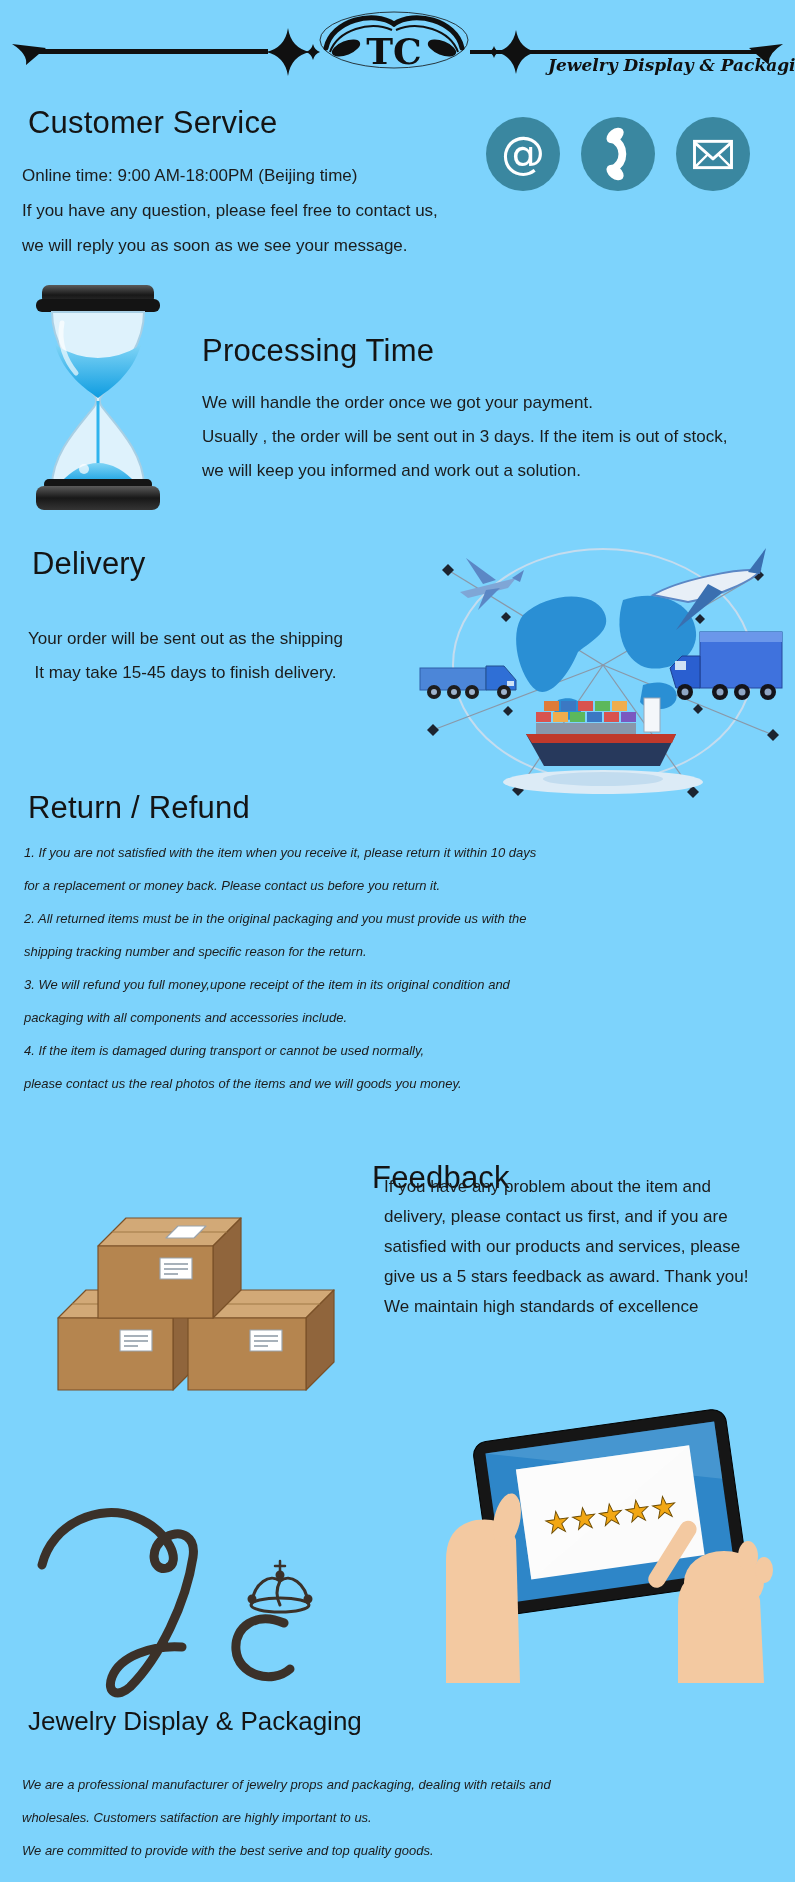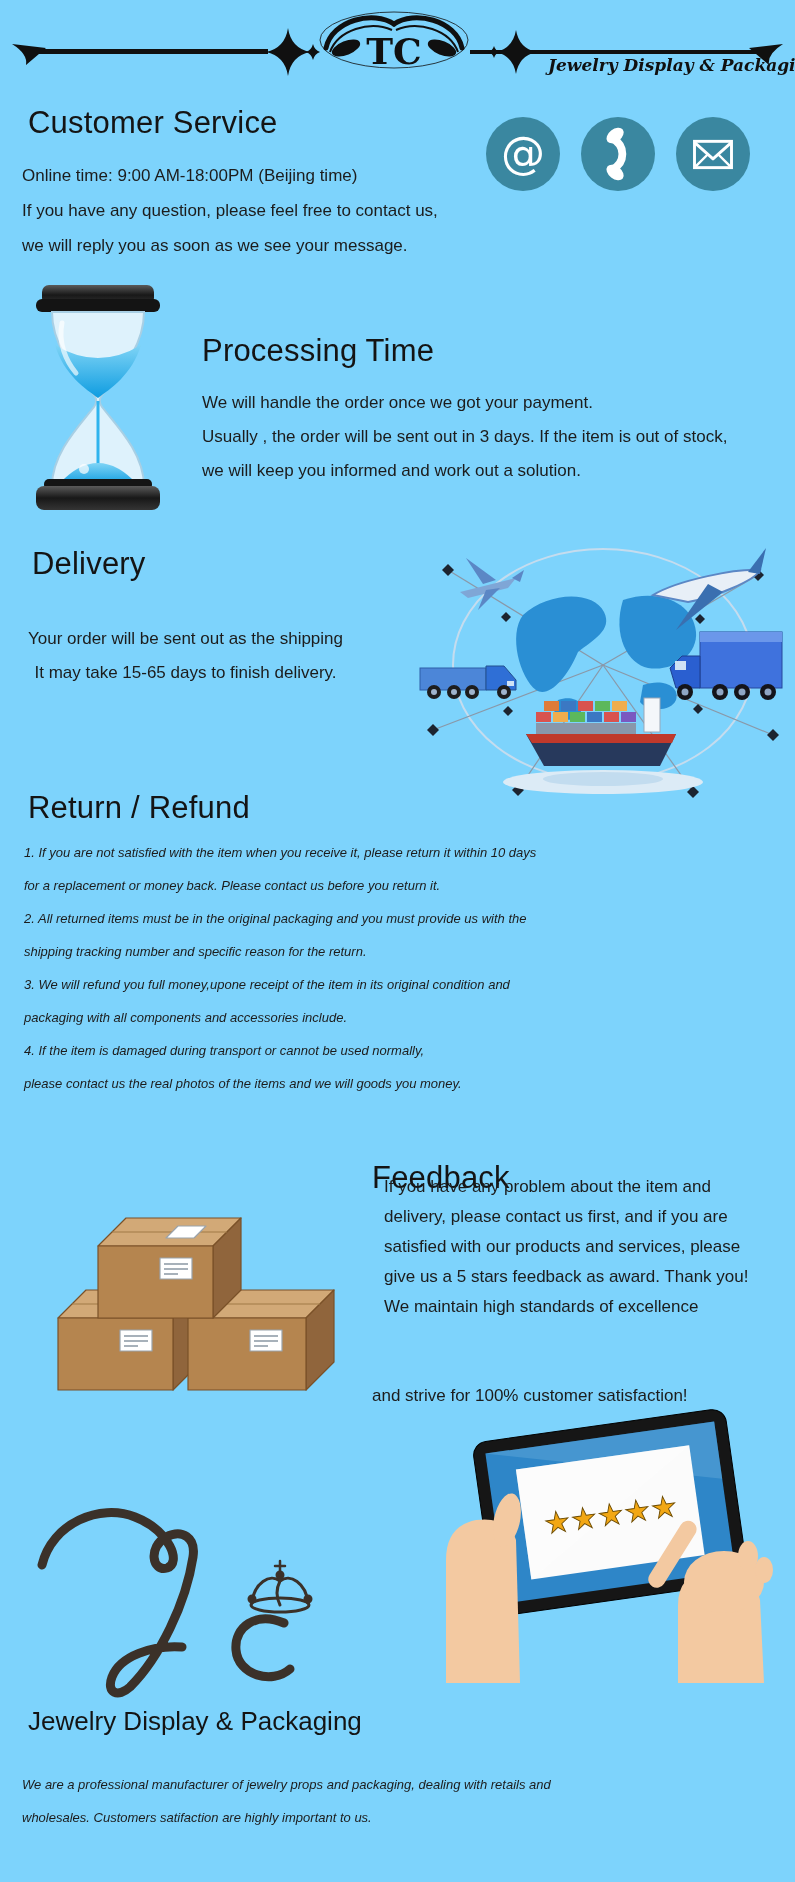--- a/index.html
+++ b/index.html
@@ -98,21 +98,21 @@
   <div class="h1" style="left:202px;top:333px;">Processing Time</div>
   <div class="para" style="left:202px;top:386px;">
     <div>We will handle the order once we got your payment.</div>
     <div>Usually , the order will be sent out in 3 days. If the item is out of stock,</div>
     <div>we will keep you informed and work out a solution.</div>
   </div>
 
   <div class="h1" style="left:32px;top:546px;">Delivery</div>
   <div class="para" style="left:28px;top:622px;text-align:center;">
     <div>Your order will be sent out as the shipping</div>
-    <div>It may take 15-65 days to finish delivery.</div>
+    <div>It may take 15-45 days to finish delivery.</div>
   </div>
 
   <svg class="abs" style="left:408px;top:540px;" width="385" height="265" viewBox="0 0 385 265">
     <ellipse cx="195" cy="125" rx="150" ry="116" fill="none" stroke="#c5dcee" stroke-width="2"></ellipse>
     <g stroke="#8a98a8" stroke-width="1.2">
       <path d="M40,30 L195,125"></path>
         <path d="M350,35 L195,125"></path>
         <path d="M25,190 L195,125"></path>
       <path d="M365,195 L195,125"></path>
         <path d="M110,250 L195,125"></path>
@@ -245,21 +245,20 @@
   </svg>
 
   <div class="h1" style="left:372px;top:1160px;">Feedback</div>
   <div class="para tight" style="left:372px;top:1172px;margin-left:12px;">
     <div>If you have any problem about the item and</div>
     <div>delivery, please contact us first, and if you are</div>
     <div>satisfied with our products and services, please</div>
     <div>give us a 5 stars feedback as award. Thank you!</div>
     <div>We maintain high standards of excellence</div>
   </div>
-  <div class="para tight" style="left:372px;top:1381px;">and strive for 100% customer satisfaction!</div>
 
   <svg class="abs" style="left:428px;top:1398px;" width="367" height="285" viewBox="0 0 367 285">
     <g transform="rotate(-8 195 115)">
       <rect x="55" y="25" width="255" height="175" rx="14" fill="#161616" stroke="#000"></rect>
       <rect x="67" y="37" width="231" height="151" fill="#2e86c8"></rect>
       <polygon points="67,37 298,37 298,95" fill="#63abda" opacity=".45"></polygon>
       <rect x="95" y="57" width="175" height="111" fill="#fbfbfb"></rect>
       <polygon points="95,57 270,57 95,168" fill="#ffffff" opacity=".4"></polygon>
       <text x="183" y="125" text-anchor="middle" font-size="29" fill="#f2a714" stroke="#6b4a00" stroke-width="0.9" letter-spacing="1" style="font-family:'DejaVu Sans',sans-serif;">★★★★★</text>
     </g>
@@ -289,15 +288,16 @@
         <circle cx="250" cy="80" r="3" fill="#3b3129"></circle>
         <circle cx="278" cy="104" r="3" fill="#3b3129"></circle>
       </g>
     </g>
   </svg>
 
   <div class="h2" style="left:28px;top:1706px;">Jewelry Display &amp; Packaging</div>
   <div class="para small" style="left:22px;top:1768px;">
     <div>We are a professional manufacturer of jewelry props and packaging, dealing with retails and</div>
     <div>wholesales. Customers satifaction are highly important to us.</div>
+    <div>We are committed to provide with the best serive and top quality goods.</div>
   </div>
 
 </div>
 
 </body></html>

